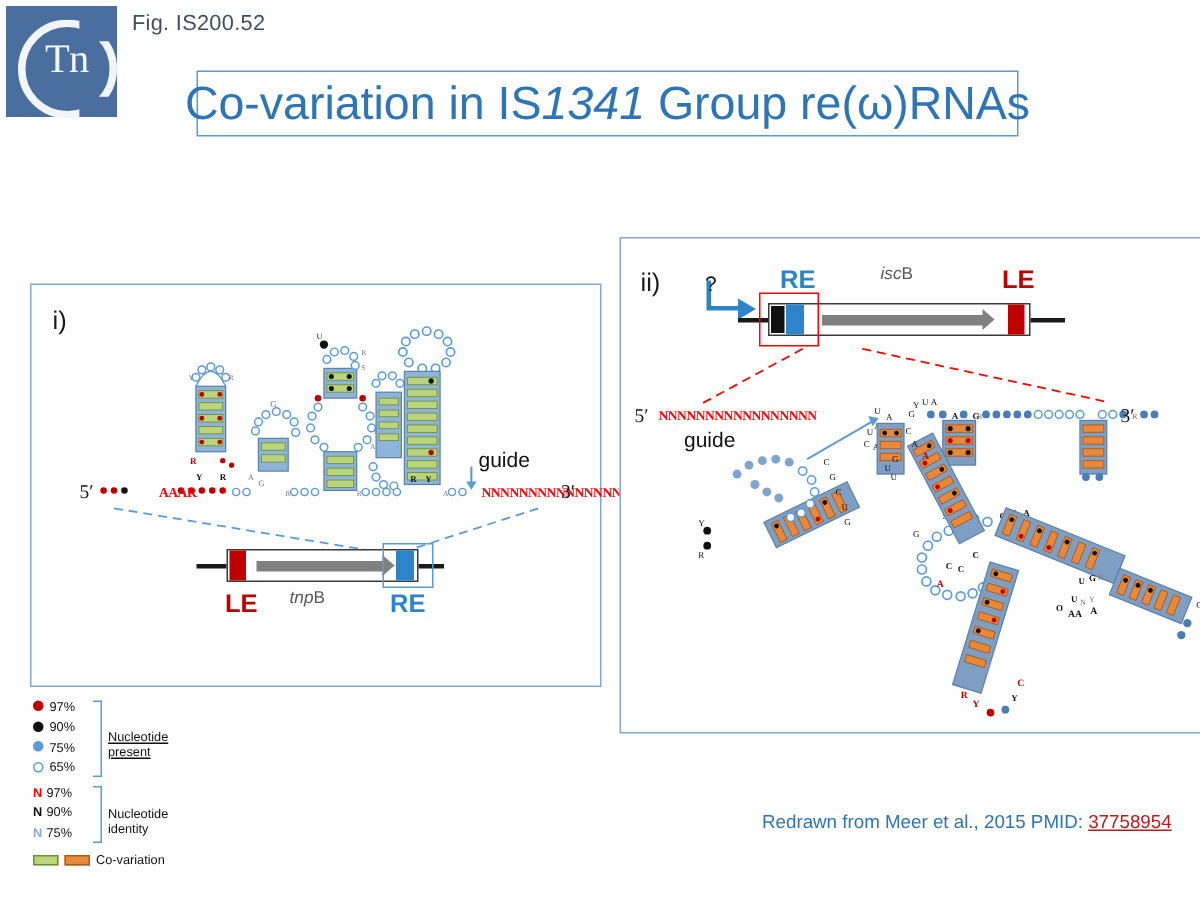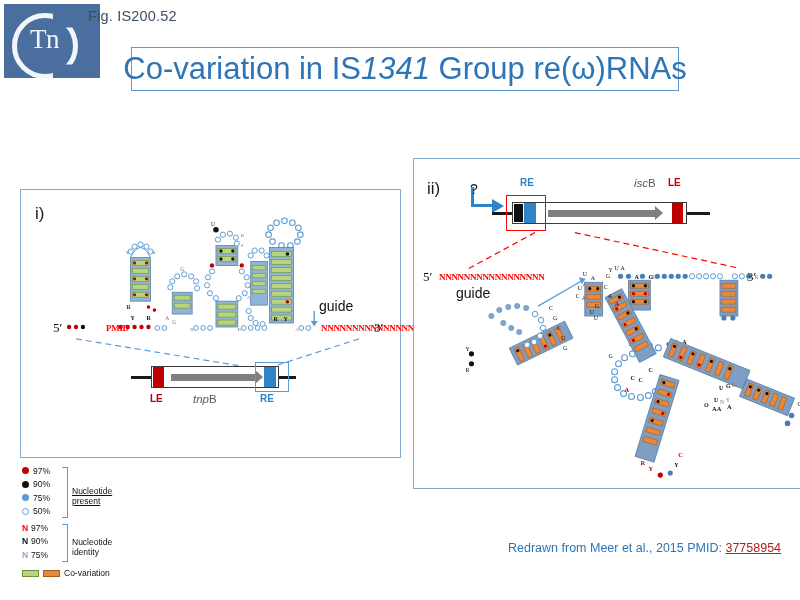--- a/index.html
+++ b/index.html
@@ -5,21 +5,21 @@
   html,body{margin:0;padding:0;}
   body{
     width:800px;height:600px;background:#ffffff;
     font-family:"Liberation Sans", sans-serif;
     overflow:hidden;position:relative;
   }
   .slide{position:absolute;inset:0;}
 
   
   .logo{
-    position:absolute;left:4px;top:4px;width:96px;height:74px;
+    position:absolute;left:4px;top:4px;width:74px;height:74px;
     background:
       radial-gradient(circle at 18% 22%, rgba(255,255,255,.55) 0 1.2px, transparent 1.6px),
       radial-gradient(circle at 72% 14%, rgba(255,255,255,.45) 0 1px, transparent 1.4px),
       radial-gradient(circle at 38% 64%, rgba(255,255,255,.40) 0 1px, transparent 1.4px),
       radial-gradient(circle at 86% 72%, rgba(255,255,255,.40) 0 1px, transparent 1.4px),
       radial-gradient(circle at 12% 86%, rgba(255,255,255,.35) 0 1px, transparent 1.4px),
       linear-gradient(150deg,#5878a6 0%,#3f6291 40%,#587ba8 70%,#44periodic 70%,#486e9c 100%);
     background-color:#4a6f9e;
   }
   .logo .cring{
@@ -61,21 +61,21 @@
   .gm-line{position:absolute;background:#1a1a1a;height:3px;top:50%;margin-top:-1.5px;}
   .gm-body{position:absolute;box-sizing:border-box;border:1.6px solid #3a3a3a;background:#fff;}
   .gm-le{position:absolute;background:#c00000;}
   .gm-re{position:absolute;background:#2e84c8;}
   .gm-blk{position:absolute;background:#111;}
   .gm-arrow{position:absolute;background:#808080;height:7px;}
   .gm-arrow:after{
     content:"";position:absolute;right:-7px;top:-3.5px;
     border-left:8px solid #808080;border-top:7px solid transparent;border-bottom:7px solid transparent;
   }
-  .gm-lbl{position:absolute;font-size:10px;font-weight:bold;}
+  .gm-lbl{position:absolute;font-size:17px;font-weight:bold;}
   .lbl-le{color:#c00000;}
   .lbl-re{color:#2e84c8;}
   .lbl-gene{color:#595959;font-weight:normal;font-size:11.5px;}
   .lbl-gene i{font-style:italic;}
   .zoom-box{position:absolute;box-sizing:border-box;}
   .zb-blue{border:1.5px solid #5b9bd5;}
   .zb-red{border:1.5px solid #ff0000;}
 
   
   .promoter{position:absolute;}
@@ -321,21 +321,21 @@
         <path d="M291.5 132 L295 137.5 L298.5 132 Z" fill="#5b9bd5"></path>
       </g>
 
       <g stroke="#5b9bd5" stroke-width="1.2" stroke-dasharray="6,4" fill="none">
         <line x1="55" y1="150" x2="225" y2="178"></line>
         <line x1="340" y1="150" x2="253" y2="178"></line>
       </g>
     </svg>
 
     <div class="seqrow prime" style="left:32px;top:130px;">5′</div>
-    <div class="seqrow nseq" style="left:85px;top:133px;">PMID</div>
+    <div class="seqrow nseq" style="left:85px;top:133px;">AAAR</div>
     <div class="seqrow nseq" style="left:300px;top:133px;">NNNNNNNNNNNNNNNNN</div>
     <div class="seqrow prime" style="left:353px;top:130px;">3′</div>
     <div class="guide-lbl" style="left:298px;top:108px;">guide</div>
 
     <div class="gene-map" style="left:110px;top:173px;width:165px;height:28px;">
       <div class="gm-line" style="left:0;width:165px;"></div>
       <div class="gm-body" style="left:20px;top:3px;width:128px;height:22px;"></div>
       <div class="gm-le" style="left:22px;top:4px;width:11px;height:20px;"></div>
       <div class="gm-re" style="left:133px;top:4px;width:12px;height:20px;"></div>
       <div class="gm-arrow" style="left:40px;top:10.5px;width:85px;"></div>
@@ -358,21 +358,21 @@
 
     <div class="gene-map" style="left:78px;top:40px;width:218px;height:28px;">
       <div class="gm-line" style="left:0;width:218px;"></div>
       <div class="gm-body" style="left:20px;top:3px;width:175px;height:22px;"></div>
       <div class="gm-blk" style="left:22px;top:5px;width:9px;height:18px;"></div>
       <div class="gm-re" style="left:32px;top:4px;width:12px;height:20px;"></div>
       <div class="gm-arrow" style="left:56px;top:10.5px;width:108px;"></div>
       <div class="gm-le" style="left:180px;top:4px;width:11px;height:20px;"></div>
       <div class="zoom-box zb-red" style="left:14px;top:-4px;width:40px;height:36px;"></div>
       <div class="gm-lbl lbl-re" style="left:28px;top:-22px;">RE</div>
-      <div class="lbl-gene" style="position:absolute;left:95px;top:-22px;margin-left:47px;"><i>isc</i><span>B</span></div>
+      <div class="lbl-gene" style="position:absolute;left:95px;top:-22px;"><i>isc</i><span>B</span></div>
       <div class="gm-lbl lbl-le" style="left:176px;top:-22px;">LE</div>
     </div>
 
     <svg class="overlay" viewBox="0 0 377 331">
 
       <g stroke="#ff0000" stroke-width="1.2" stroke-dasharray="6,4" fill="none">
         <line x1="92" y1="74" x2="22" y2="112"></line>
         <line x1="132" y1="74" x2="298" y2="110"></line>
       </g>
 
@@ -635,21 +635,21 @@
       <div class="leg-row">
         <span class="leg-dot" style="background:#111111;"></span>
         <span class="leg-txt">90%</span>
       </div>
       <div class="leg-row">
         <span class="leg-dot" style="background:#5b9bd5;"></span>
         <span class="leg-txt">75%</span>
       </div>
       <div class="leg-row">
         <span class="leg-dot" style="background:#ffffff;border:1px solid #5b9bd5;"></span>
-        <span class="leg-txt">50%</span>
+        <span class="leg-txt">65%</span>
       </div>
     </div>
     <div class="brace" style="left:40px;top:3px;width:6px;height:51px;"></div>
     <div class="leg-group" style="left:50px;top:22px;text-decoration:underline;">Nucleotide present</div>
 
     <div style="margin-top:3px;">
       <div class="leg-row">
         <span class="leg-n n97">N</span>
         <span class="leg-txt">97%</span>
       </div>

